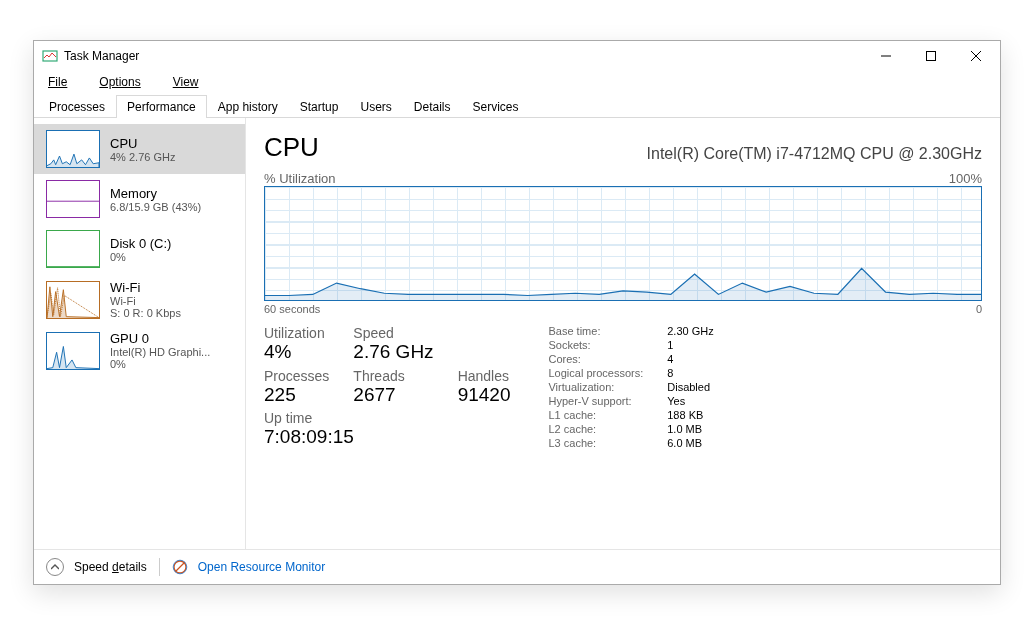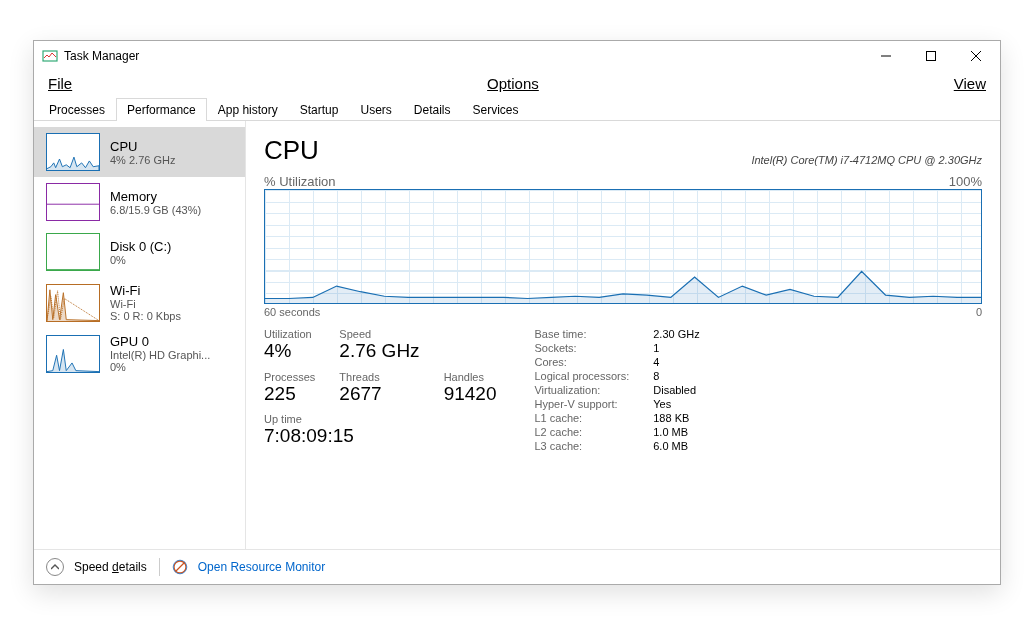--- a/index.html
+++ b/index.html
@@ -4,21 +4,21 @@
   <style>
     * { box-sizing: border-box; margin: 0; padding: 0; }
     body { font-family: "Segoe UI", Tahoma, sans-serif; font-size: 12px; background: #fff; color: #000; }
     .window { width: 1034px; height: 625px; position: relative; padding: 40px 33px; }
     .frame { width: 100%; height: 100%; border: 1px solid #aaa; background: #fff; box-shadow: 0 8px 24px rgba(0,0,0,0.12); display: flex; flex-direction: column; }
     .titlebar { display: flex; align-items: center; height: 30px; padding: 0 2px 0 8px; }
     .titlebar .icon { width: 16px; height: 16px; margin-right: 6px; }
     .titlebar .title { flex: none; font-size: 12px; }
     .titlebar .spacer { flex: 1; }
     .winbtn { width: 45px; height: 30px; display: flex; align-items: center; justify-content: center; }
-    .menubar { display: flex; gap: 4px; padding: 2px 6px 4px 6px; font-size: 15px; justify-content: space-between; }
+    .menubar { display: flex; gap: 16px; padding: 2px 6px 4px 6px; font-size: 12px; }
     .menubar .mi { padding: 2px 8px; }
     .menubar .ul { text-decoration: underline; }
     .tabs { display: flex; border-bottom: 1px solid #d9d9d9; padding: 0 4px; font-size: 12px; background: #fff; }
     .tab { padding: 4px 10px; border: 1px solid transparent; border-bottom: none; margin-bottom: -1px; white-space: nowrap; }
     .tab.active { border-color: #d9d9d9; background: #fff; position: relative; }
     .tab.active::after { content: ""; position: absolute; left: 0; right: 0; bottom: -1px; height: 2px; background: #fff; }
     .content { flex: 1; display: flex; min-height: 0; }
     .sidebar { width: 212px; border-right: 1px solid #e5e5e5; padding: 6px 0; overflow: hidden; }
     .sbitem { display: flex; align-items: center; padding: 6px 10px 6px 12px; gap: 10px; }
     .sbitem.selected { background: #d9d9d9; }
@@ -27,31 +27,31 @@
     .sbthumb.mem { border-color: #8a2aa5; }
     .sbthumb.disk { border-color: #3aa84b; }
     .sbthumb.wifi { border-color: #b76d24; }
     .sbthumb.gpu { border-color: #1a6fb3; }
     .sbinfo { display: flex; flex-direction: column; min-width: 0; }
     .sbname  { font-size: 13px; white-space: nowrap; overflow: hidden; text-overflow: ellipsis; }
     .sbsub   { font-size: 11px; color: #555; white-space: nowrap; overflow: hidden; text-overflow: ellipsis; max-width: 128px; }
     .main { flex: 1; padding: 14px 18px 8px 18px; display: flex; flex-direction: column; min-width: 0; }
     .mhead { display: flex; align-items: flex-end; justify-content: space-between; margin-bottom: 6px; }
     .mtitle { font-size: 26px; font-weight: 400; }
-    .mcpu   { font-size: 11px; color: #444; font-style: italic; }
+    .mcpu   { font-size: 16px; color: #444; }
     .chartlabel { display: flex; justify-content: space-between; font-size: 13px; color: #666; margin-top: 2px; }
     .chartbox { border: 1px solid #1a6fb3; height: 115px; position: relative; background:
       repeating-linear-gradient(to right, #dbeaf5 0 1px, transparent 1px 24px),
       repeating-linear-gradient(to bottom, #dbeaf5 0 1px, transparent 1px 11.5px);
     }
     .chartbox svg { position: absolute; inset: 0; width: 100%; height: 100%; }
     .chartfoot { display: flex; justify-content: space-between; font-size: 11px; color: #666; margin: 2px 0 10px 0; }
     .stats { display: flex; gap: 38px; }
     .col1 { display: grid; grid-template-columns: auto auto auto; column-gap: 24px; row-gap: 4px; }
-    .lab { font-size: 11px; color: #666; }
+    .lab { font-size: 14px; color: #666; }
     .val { font-size: 19px; }
     .col2 { display: grid; grid-template-columns: auto auto; column-gap: 24px; row-gap: 2px; font-size: 11px; }
     .col2 .k { color: #666; }
     .footer { border-top: 1px solid #e5e5e5; padding: 8px 12px; display: flex; align-items: center; gap: 10px; }
     .circlebtn { width: 18px; height: 18px; border: 1px solid #888; border-radius: 50%; display: flex; align-items: center; justify-content: center; font-size: 10px; color: #555; }
     .link { color: #0066cc; }
     .rmicon { width: 16px; height: 16px; }
     .divider { width: 1px; height: 18px; background: #ccc; margin: 0 2px; }
     .uline { text-decoration: underline; }
   </style>

